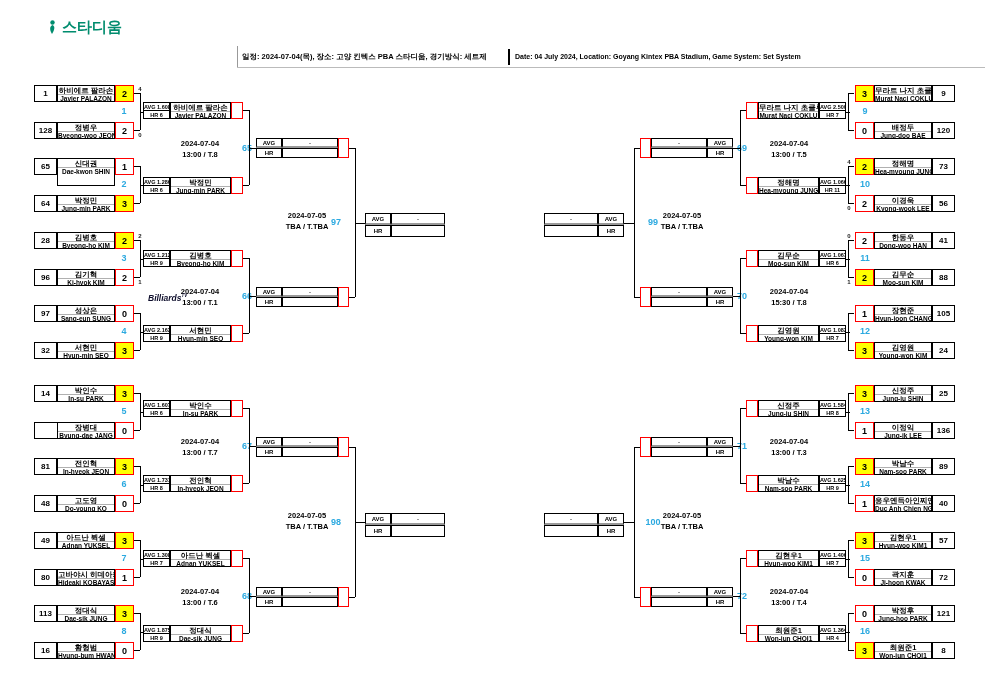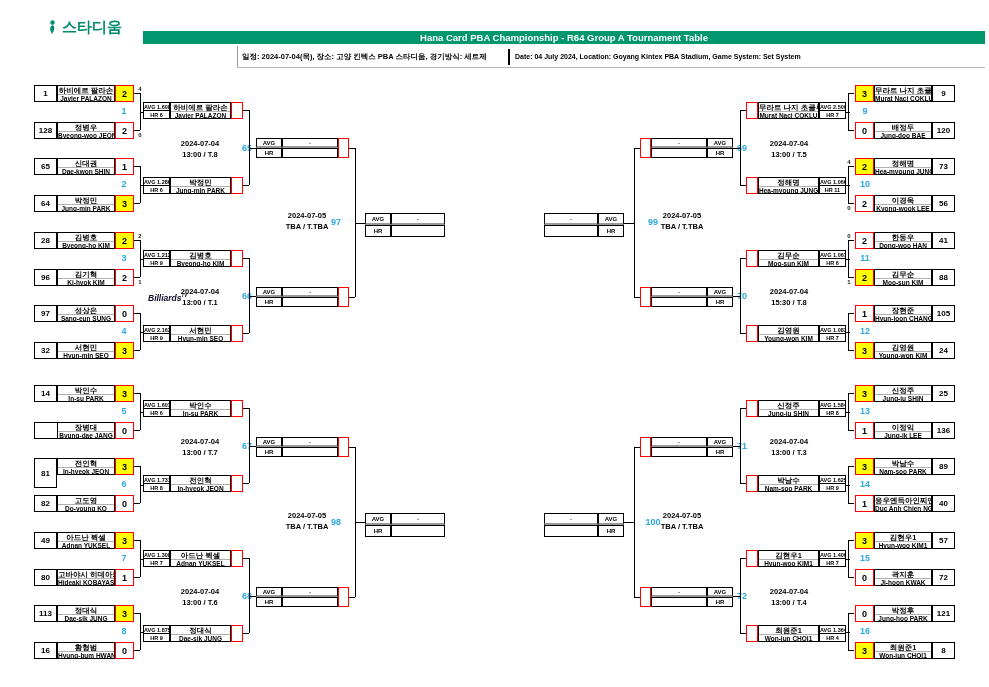--- a/index.html
+++ b/index.html
@@ -44,21 +44,20 @@
 <body>
 
 <div class="stage" id="stage">
   <div class="hana-logo">
     <svg width="13" height="15" viewBox="0 0 13 15">
       <circle cx="6.5" cy="2.5" r="2.2" fill="#008c6e"></circle>
       <path d="M6.5 5 C 4 6,3 9,6 14 C 9 9,9 6,6.5 5 Z" fill="#008c6e"></path>
     </svg>
     <span>스타디움</span>
   </div>
-  <div class="greenbar">Hana Card PBA Championship - R64 Group A Tournament Table</div>
   <div class="vthin"></div>
   <div class="info-kr">일정: 2024-07-04(목), 장소: 고양 킨텍스 PBA 스타디움, 경기방식: 세트제</div>
   <div class="vthick"></div>
   <div class="info-en">Date: 04 July 2024, Location: Goyang Kintex PBA Stadium, Game System: Set System</div>
   <div class="hline"></div>
 <div class="bx seed" style="left: 34px; top: 85px; width: 23px; height: 17px;">1</div>
     <div class="bx abs" style="left: 57px; top: 85px; width: 58px; height: 17px;">
       <span class="kr">하비에르 팔라손</span>
       <span class="en">Javier PALAZON</span>
     </div>
@@ -70,21 +69,21 @@
       <span class="en">Byeong-woo JEONG</span>
     </div>
     <div class="score" style="left: 115px; top: 122px; width: 19px; height: 17px; display: flex;">2</div>
     <div class="so" style="left: 136px; top: 132px; width: 8px; height: 7px;">0</div>
     <div class="mnum" style="left: 116px; top: 106px; width: 16px; height: 10px;">1</div>
     <div class="ln" style="left: 134px; top: 93px; width: 6px; height: 1px;"></div>
     <div class="ln" style="left: 134px; top: 130px; width: 6px; height: 1px;"></div>
     <div class="ln" style="left: 140px; top: 93px; width: 1px; height: 37px;"></div>
     <div class="ln" style="left: 140px; top: 112px; width: 4px; height: 1px;"></div>
     <div class="bx seed" style="left: 34px; top: 158px; width: 23px; height: 17px;">65</div>
-    <div class="bx abs" style="left: 57px; top: 158px; width: 58px; height: 17px;">
+    <div class="bx abs" style="left: 57px; top: 158px; width: 58px; height: 28px;">
       <span class="kr">신대권</span>
       <span class="en">Dae-kwon SHIN</span>
     </div>
     <div class="score" style="left: 115px; top: 158px; width: 19px; height: 17px; display: flex;">1</div>
     <div class="bx seed" style="left: 34px; top: 195px; width: 23px; height: 17px;">64</div>
     <div class="bx abs" style="left: 57px; top: 195px; width: 58px; height: 17px;">
       <span class="kr">박정민</span>
       <span class="en">Jung-min PARK</span>
     </div>
     <div class="score win" style="left: 115px; top: 195px; width: 19px; height: 17px; display: flex;">3</div>
@@ -203,27 +202,27 @@
     <div class="bx abs" style="left: 57px; top: 422px; width: 58px; height: 17px;">
       <span class="kr">장병대</span>
       <span class="en">Byung-dae JANG</span>
     </div>
     <div class="score" style="left: 115px; top: 422px; width: 19px; height: 17px; display: flex;">0</div>
     <div class="mnum" style="left: 116px; top: 406px; width: 16px; height: 10px;">5</div>
     <div class="ln" style="left: 134px; top: 393px; width: 6px; height: 1px;"></div>
     <div class="ln" style="left: 134px; top: 430px; width: 6px; height: 1px;"></div>
     <div class="ln" style="left: 140px; top: 393px; width: 1px; height: 37px;"></div>
     <div class="ln" style="left: 140px; top: 412px; width: 4px; height: 1px;"></div>
-    <div class="bx seed" style="left: 34px; top: 458px; width: 23px; height: 30px;">81</div>
+    <div class="bx seed" style="left: 34px; top: 458px; width: 23px; height: 17px;">81</div>
     <div class="bx abs" style="left: 57px; top: 458px; width: 58px; height: 17px;">
       <span class="kr">전인혁</span>
       <span class="en">In-hyeok JEON</span>
     </div>
     <div class="score win" style="left: 115px; top: 458px; width: 19px; height: 17px; display: flex;">3</div>
-    <div class="bx seed" style="left: 34px; top: 495px; width: 23px; height: 17px;">82</div>
+    <div class="bx seed" style="left: 34px; top: 495px; width: 23px; height: 17px;">48</div>
     <div class="bx abs" style="left: 57px; top: 495px; width: 58px; height: 17px;">
       <span class="kr">고도영</span>
       <span class="en">Do-young KO</span>
     </div>
     <div class="score" style="left: 115px; top: 495px; width: 19px; height: 17px; display: flex;">0</div>
     <div class="mnum" style="left: 116px; top: 479px; width: 16px; height: 10px;">6</div>
     <div class="ln" style="left: 134px; top: 466px; width: 6px; height: 1px;"></div>
     <div class="ln" style="left: 134px; top: 503px; width: 6px; height: 1px;"></div>
     <div class="ln" style="left: 140px; top: 466px; width: 1px; height: 37px;"></div>
     <div class="ln" style="left: 140px; top: 485px; width: 4px; height: 1px;"></div>

